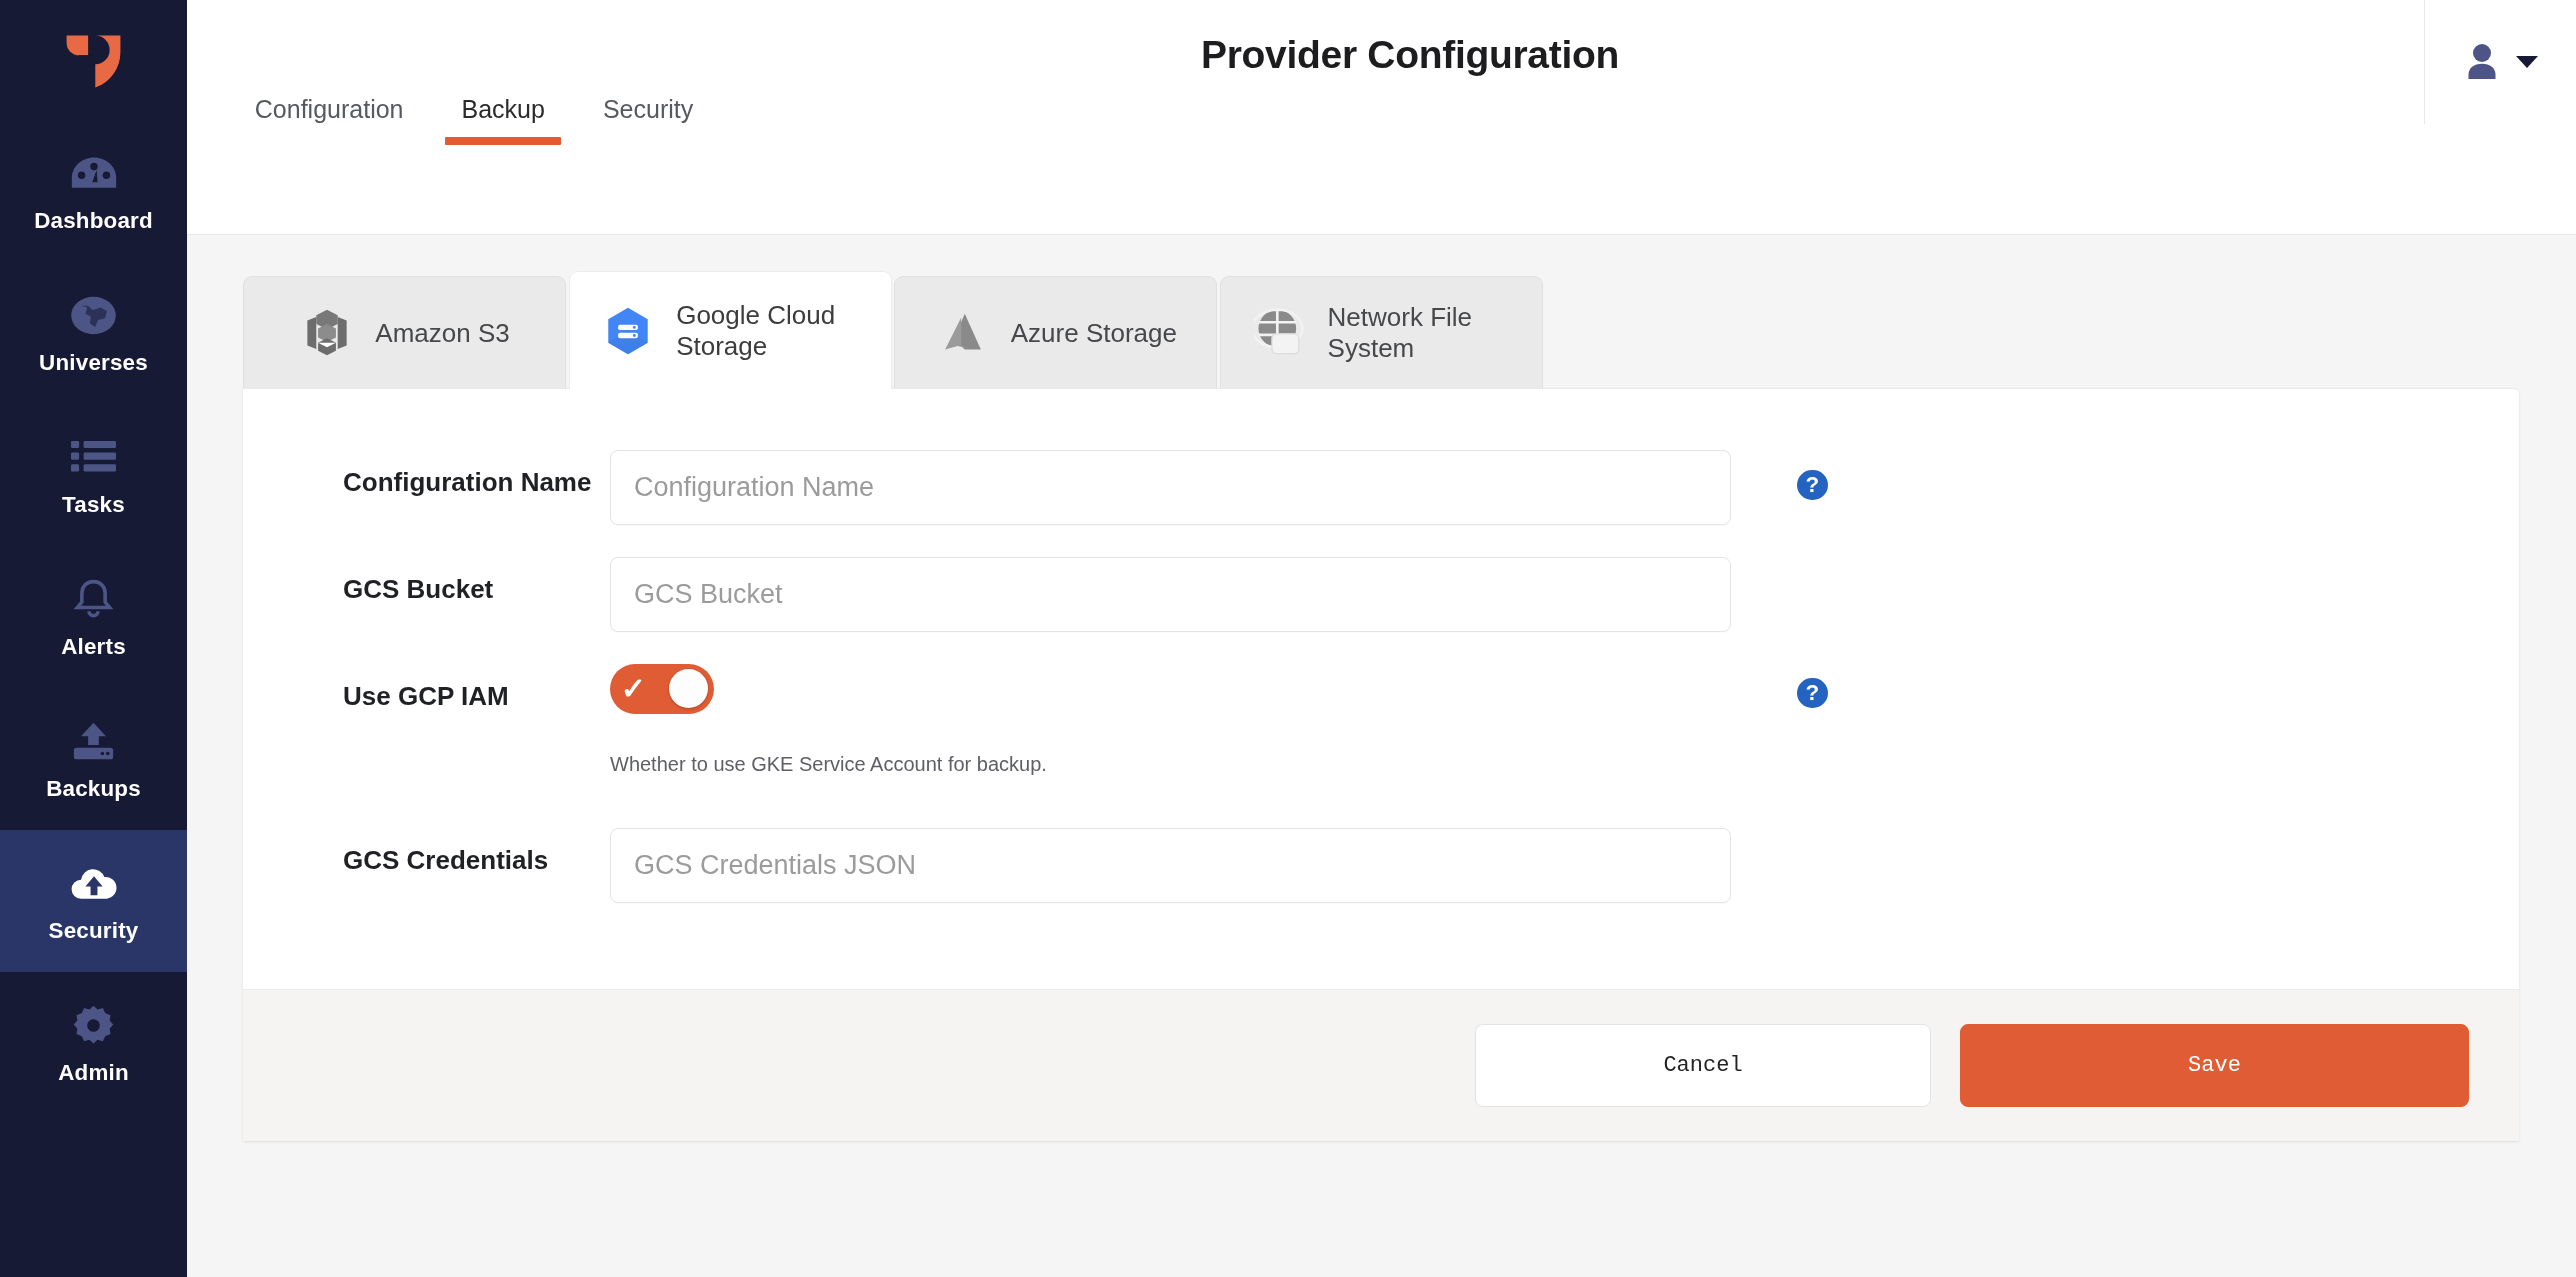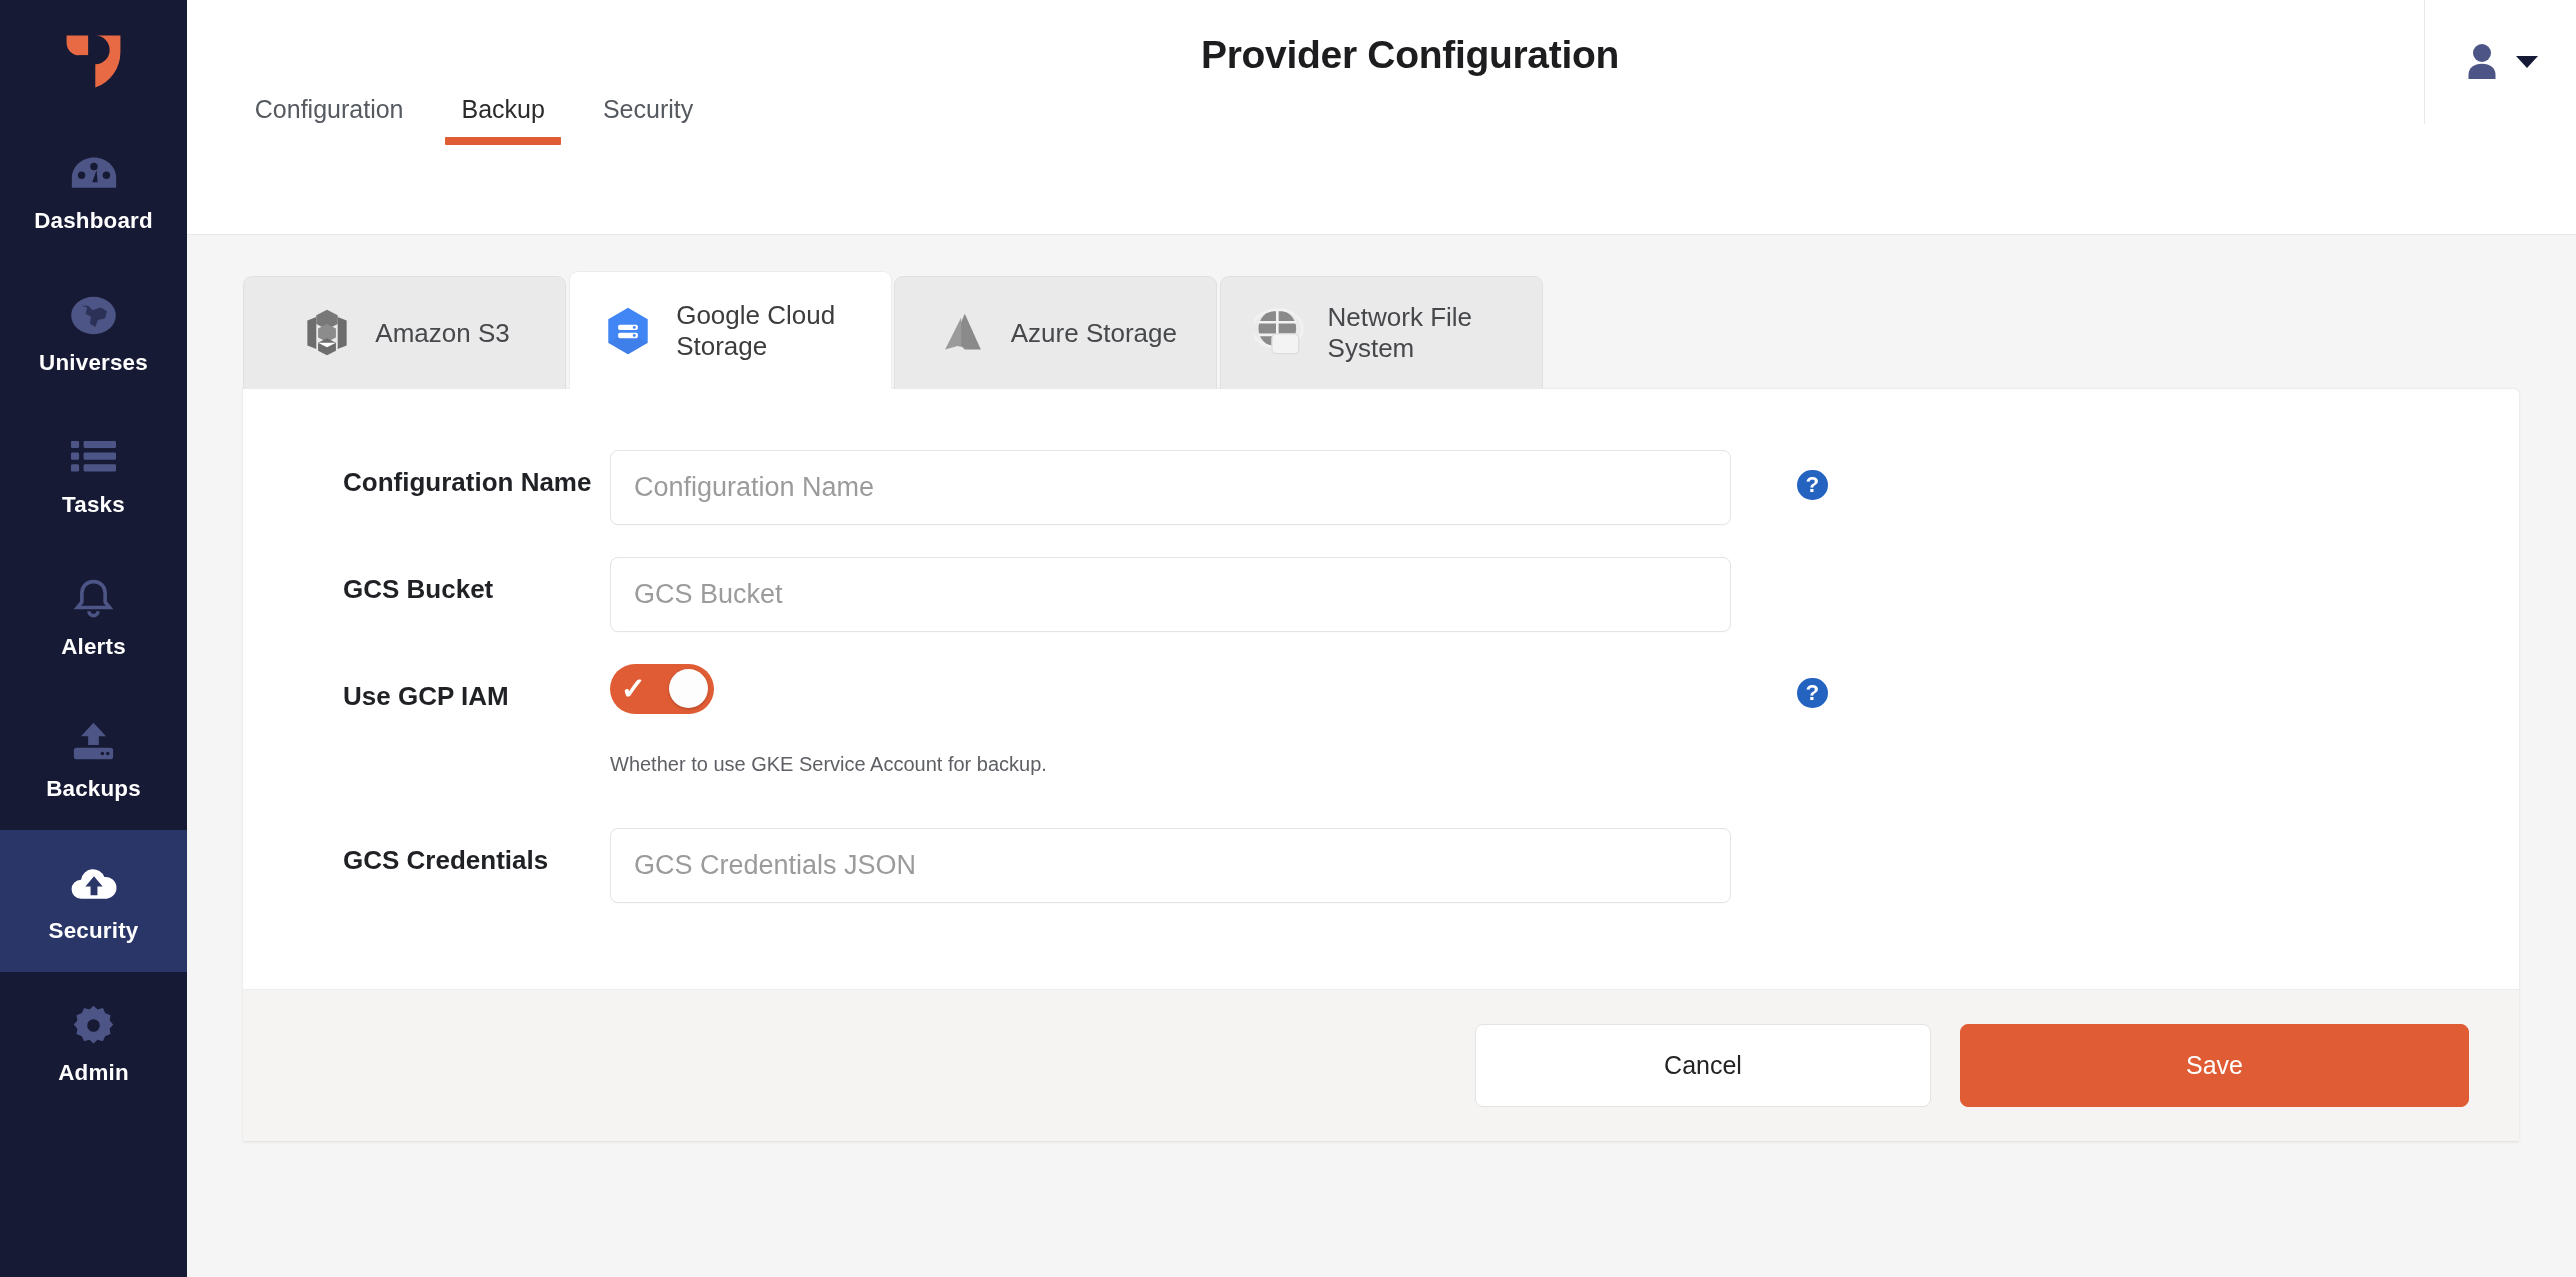--- a/index.html
+++ b/index.html
@@ -167,23 +167,23 @@
 
   
   .card-footer {
     background: #f5f4f3;
     border-top: 0.9px solid #ececec;
     height: 152px;
     display: flex; align-items: center; justify-content: flex-end; gap: 29px;
     padding-right: 50px;
   }
   .btn {
-    height: 83px; border-radius: 8px; font-size: 25px;
+    height: 83px; border-radius: 8px; font-size: 22px;
     display: flex; align-items: center; justify-content: center;
-    cursor: pointer; font-family: Liberation Sans, sans-serif;
+    cursor: pointer; font-family: Liberation Mono, monospace;
   }
   .btn-cancel { width: 456px; background: #ffffff; border: 0.9px solid #e3e3e3; color: #232323; }
   .btn-save { width: 509px; background: #e05c34; border: 0.9px solid #e05c34; color: #ffffff; }
 </style>
 </head>
 <body>
 
 <div class="app">
 
   <nav class="sidebar">

